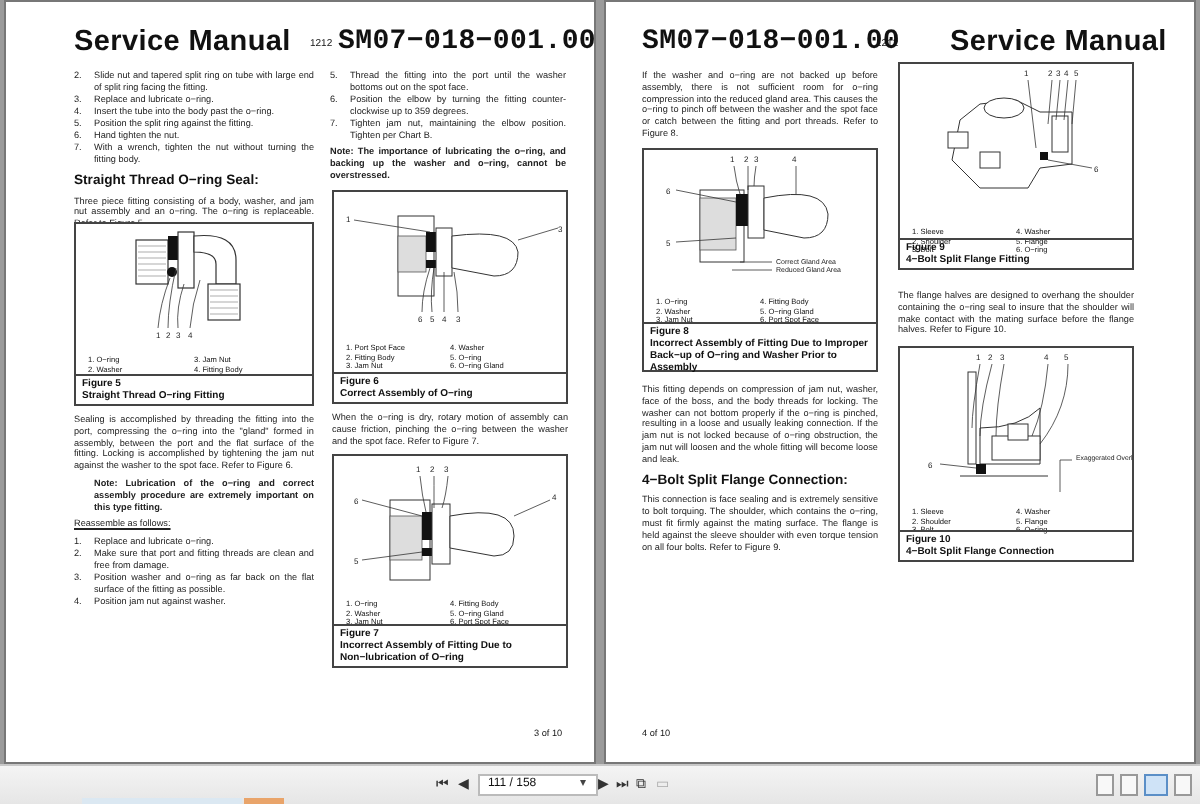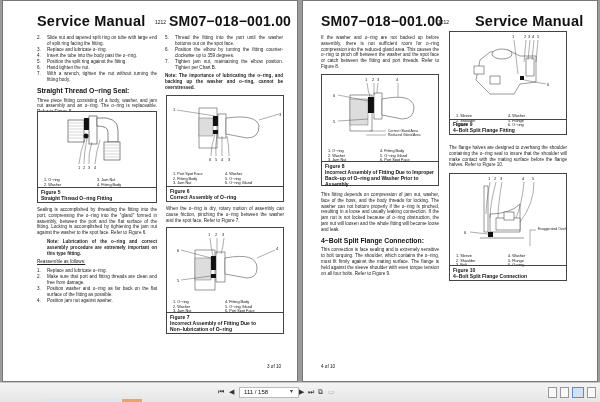--- a/index.html
+++ b/index.html
@@ -2,21 +2,21 @@
 <html><head>
 <meta charset="utf-8">
 <style>
   * { box-sizing: border-box; margin: 0; padding: 0; }
   html, body { width: 600px; height: 402px; overflow: hidden; background: #a9a9a9; font-family: "Liberation Sans", sans-serif; color: #111; }
   .viewer { position: absolute; left: 0; top: 0; width: 600px; height: 396px; background: #9b9b9b; }
   .page { position: absolute; top: 0; width: 296px; height: 382px; background: #fff; border: 1px solid #777; overflow: hidden; }
   .page.left { left: 2px; }
   .page.right { left: 302px; }
   .hdr { position: absolute; top: 12px; font-weight: bold; font-size: 14.5px; letter-spacing: 0.2px; }
-  .hdr-code { font-size: 14px; }
+  .hdr-code { font-size: 14px; font-family: Liberation Mono, monospace; }
   .hdr-rev { position: absolute; top: 18px; font-size: 5px; }
   .col { position: absolute; font-size: 4.6px; line-height: 5.8px; color: #222; text-align: justify; }
   .col p { margin-bottom: 3px; }
   .col ol { list-style: none; }
   .col li { display: flex; margin-bottom: 0.3px; }
   .col li .n { width: 10px; flex: none; }
   .note { font-weight: bold; margin: 3px 0 3px 0; }
   .note.indent { padding-left: 10px; }
   .sec { font-weight: bold; font-size: 6.8px; margin: 5px 0 4px; color: #111; }
   .uline { text-decoration: underline; }

